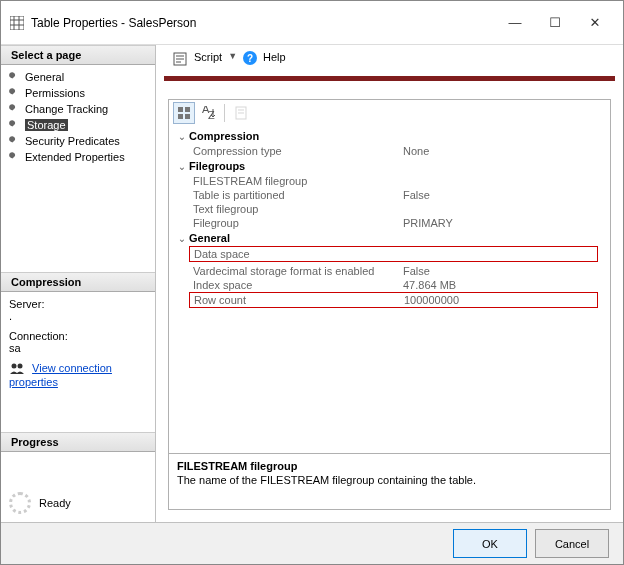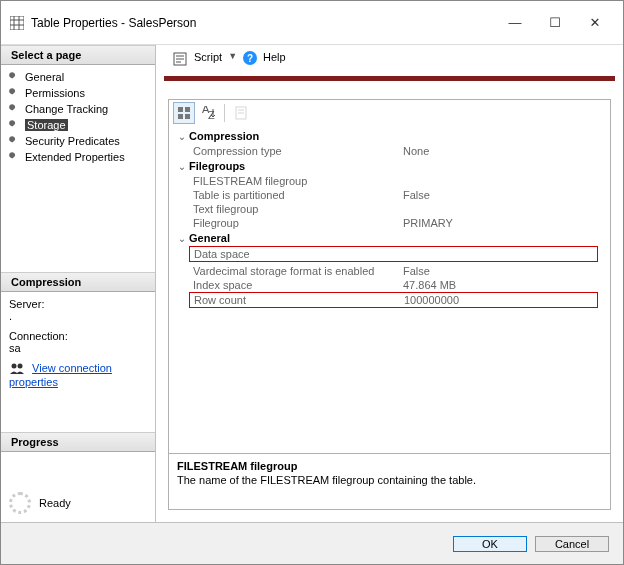--- a/index.html
+++ b/index.html
@@ -35,21 +35,21 @@
 .cat .chev { width:14px; color:#666; font-size:10px; text-align:center; }
 .cat .catlbl { font-weight:bold; }
 .proprow { display:flex; padding: 1px 0 1px 18px; color: #666; }
 .proprow .pname { flex: 0 0 210px; }
 .proprow .pval { flex:1; }
 .highlight { border: 1.5px solid #c00; margin: 0 6px 2px 14px; padding: 0 2px; }
 .highlight .proprow { padding-left: 2px; }
 .desc-panel { border-top: 1px solid #b0b0b0; padding: 6px 8px; height: 56px; }
 .desc-panel .dtitle { font-weight: bold; margin-bottom: 2px; }
 .footer { height: 42px; border-top: 1px solid #c0c0c0; display:flex; align-items:center; justify-content:flex-end; padding: 0 14px; gap: 8px; background:#f0f0f0; }
-.footer button { width: 74px; height: 16px; border:1px solid #999; background:#e9e9e9; font-size:11px; }
+.footer button { width: 74px; height: 29px; border:1px solid #999; background:#e9e9e9; font-size:11px; }
 .footer button.primary { border:1px solid #0078d7; background:#e5f1fb; }
 .flexfill { flex:1; }
 svg { display:block; }
 </style>
 </head>
 <body>
 
 <div class="titlebar">
   <span class="icon">
     <svg width="14" height="14">

